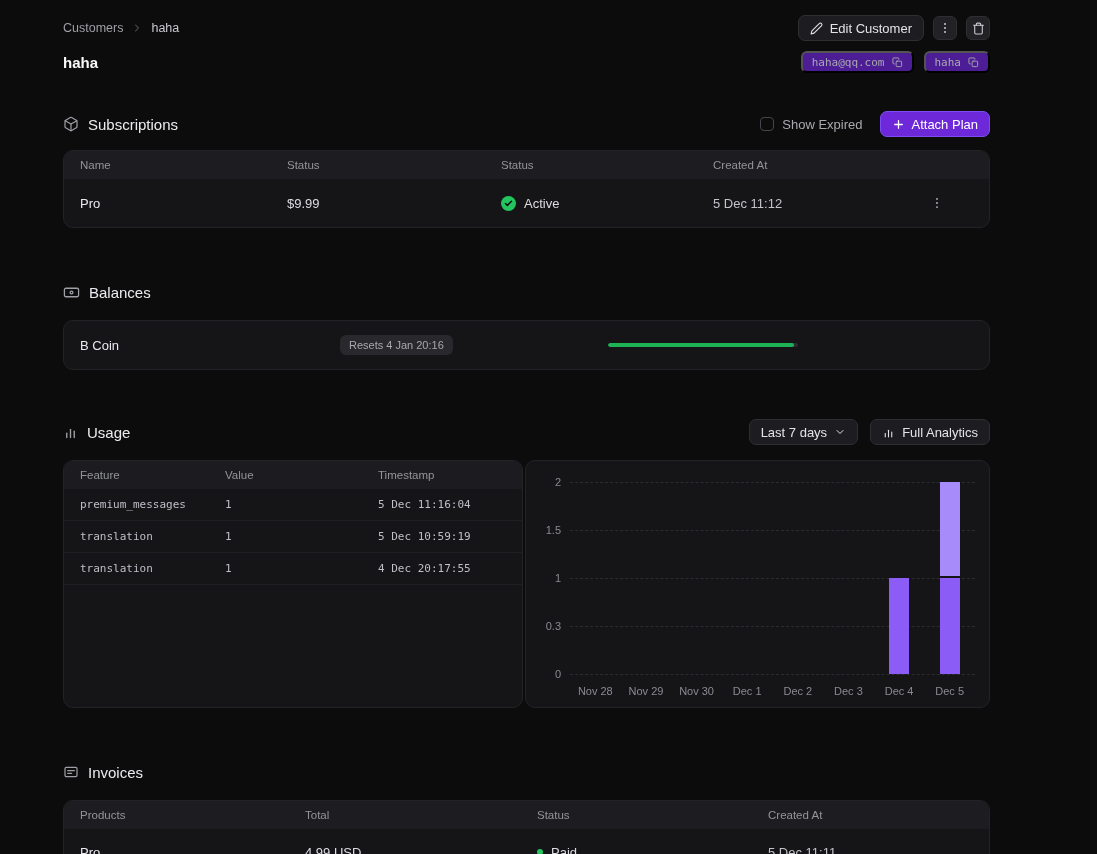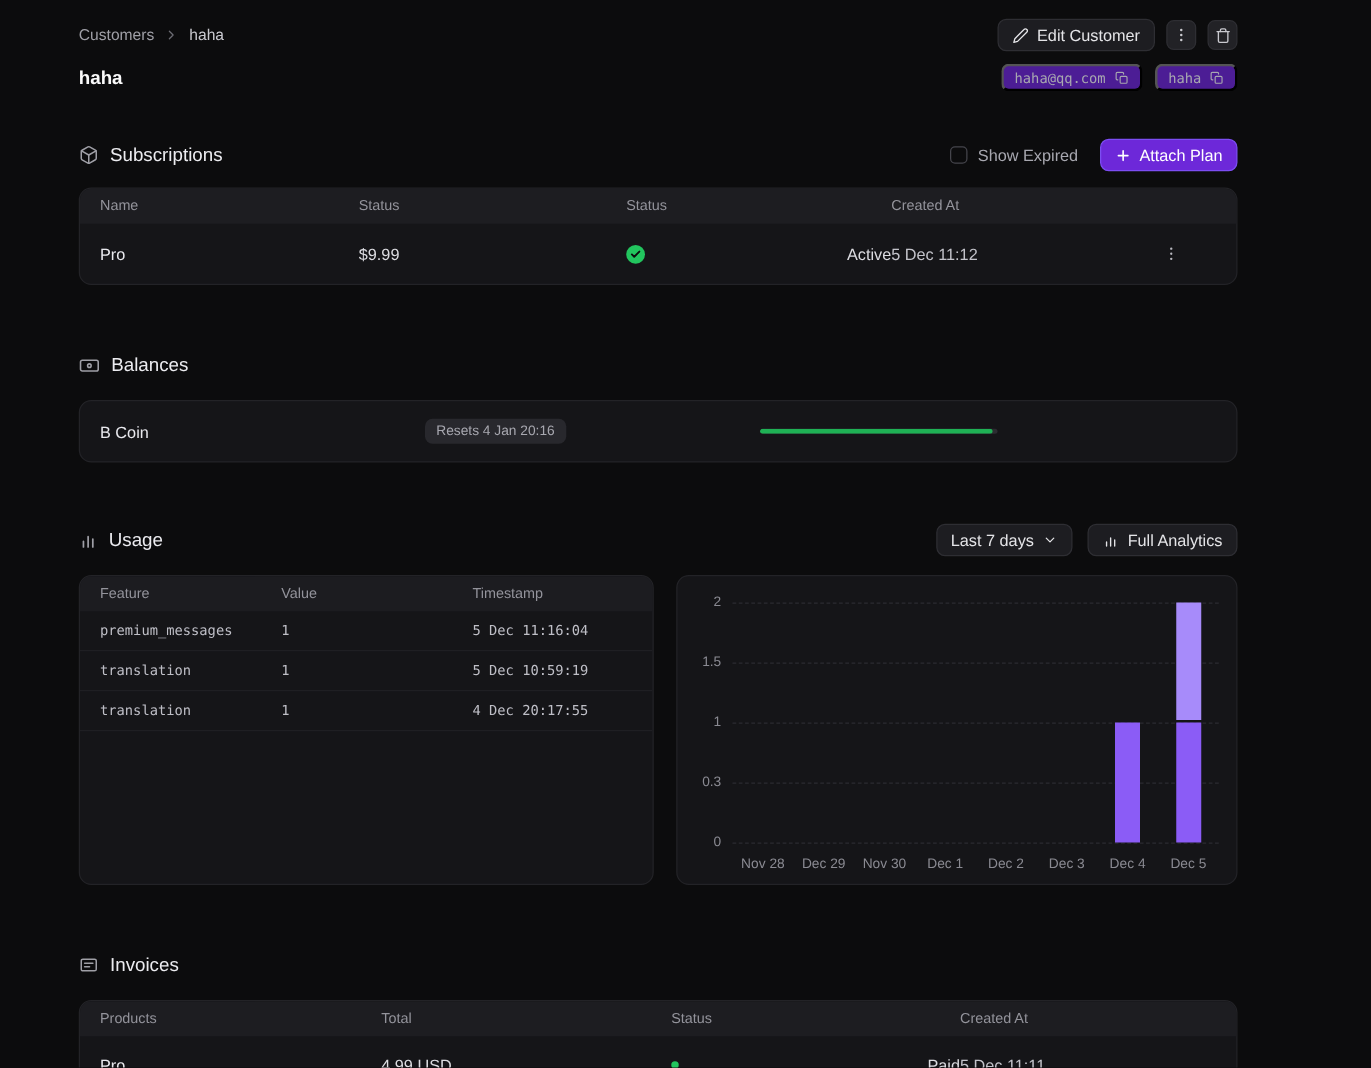--- a/index.html
+++ b/index.html
@@ -57,41 +57,41 @@
     background: #1d1d21; height: 28px; display: grid; align-items: center;
     font-size: 11.5px; color: #93939b; padding-left: 16px;
   }
   .tbl-row { display: grid; align-items: center; padding-left: 16px; font-size: 13px; color: #dcdce1; }
   .cols-sub { grid-template-columns: 207px 214px 212px 1fr 70px; }
   .sub-row { height: 48px; }
   .cols-inv { grid-template-columns: 225px 232px 231px 1fr; }
   .inv-row { height: 46px; }
   .cell-strong { font-weight: 500; color: #e9e9ee; }
   .cell-dim { color: #c3c3ca; }
-  .status-cell { display: flex; align-items: center; gap: 8px; justify-content: space-between; }
+  .status-cell { display: flex; align-items: center; gap: 8px; }
   .row-kebab { display: flex; justify-content: flex-end; padding-right: 45px; }
   .kebab-sm { background: none; border: none; color: #b9b9c0; cursor: pointer; display: flex; }
 
   
   .bal-card { margin-top: 14px; height: 50px; display: grid; align-items: center;
     grid-template-columns: 260px 268px 130px 190px 1fr; padding-left: 16px; }
   .bal-name { font-size: 13px; font-weight: 500; color: #e9e9ee; }
   .bal-val { font-size: 13px; }
   .bal-val b { color: #fafafa; font-weight: 700; }
   .bal-val span { color: #8b8b93; font-size: 11.5px; }
   .badge {
     display: inline-block; background: #28282d; border-radius: 6px;
     font-size: 11px; color: #a8a8b0; padding: 4px 9px;
   }
   .progress-track { width: 190px; height: 4px; background: #2c2c31; border-radius: 2px; overflow: hidden; }
   .progress-fill { height: 100%; background: #1fb155; border-radius: 2px; }
 
   
   .usage-actions { display: flex; align-items: center; gap: 12px; }
-  .usage-wrap { display: flex; gap: 18px; margin-top: 14px; }
+  .usage-wrap { display: flex; gap: 2px; margin-top: 14px; }
   .usage-table-card { width: 460px; height: 248px; }
   .u-head { background: #1c1c20; height: 28px; display: grid; align-items: center;
     grid-template-columns: 145px 153px 1fr; padding-left: 16px; font-size: 11.5px; color: #93939b; }
   .u-row { display: grid; grid-template-columns: 145px 153px 1fr; padding-left: 16px;
     height: 32px; align-items: center; border-bottom: 1px solid #1f1f23;
     font-family: "DejaVu Sans Mono", monospace; font-size: 11px; color: #bfbfc7; }
   .chart-card { flex: 1; height: 248px; position: relative; }
 
   .plot { position: absolute; left: 44px; right: 14px; top: 21px; bottom: 33px; }
   .gridline { position: absolute; left: 0; right: 0; height: 0; border-top: 1px dashed #2b2b30; }
@@ -325,21 +325,21 @@
           <div class="ytick" style="top: 100%;">0</div>
           <div class="gridline" style="top: 75%;"></div>
           <div class="ytick" style="top: 75%;">0.3</div>
           <div class="gridline" style="top: 50%;"></div>
           <div class="ytick" style="top: 50%;">1</div>
           <div class="gridline" style="top: 25%;"></div>
           <div class="ytick" style="top: 25%;">1.5</div>
           <div class="gridline" style="top: 0%;"></div>
           <div class="ytick" style="top: 0%;">2</div>
           <div class="xtick" style="left: 6.25%;">Nov 28</div>
-          <div class="xtick" style="left: 18.75%;">Dec 29</div>
+          <div class="xtick" style="left: 18.75%;">Nov 29</div>
           <div class="xtick" style="left: 31.25%;">Nov 30</div>
           <div class="xtick" style="left: 43.75%;">Dec 1</div>
           <div class="xtick" style="left: 56.25%; text-align: right;">Dec 2</div>
           <div class="xtick" style="left: 68.75%;">Dec 3</div>
           <div class="xtick" style="left: 81.25%;">Dec 4</div>
           <div class="bar" style="left: calc(81.25% - 10px); bottom: calc(0% + 0px); height: calc(50% + 0px); background: rgb(139, 92, 246);"></div>
           <div class="xtick" style="left: 93.75%;">Dec 5</div>
           <div class="bar" style="left: calc(93.75% - 10px); bottom: calc(0% + 0px); height: calc(50% + 0px); background: rgb(139, 92, 246);"></div>
           <div class="bar" style="left: calc(93.75% - 10px); bottom: calc(50% + 2px); height: calc(50% - 2px); background: rgb(167, 139, 250);"></div>
         </div>

